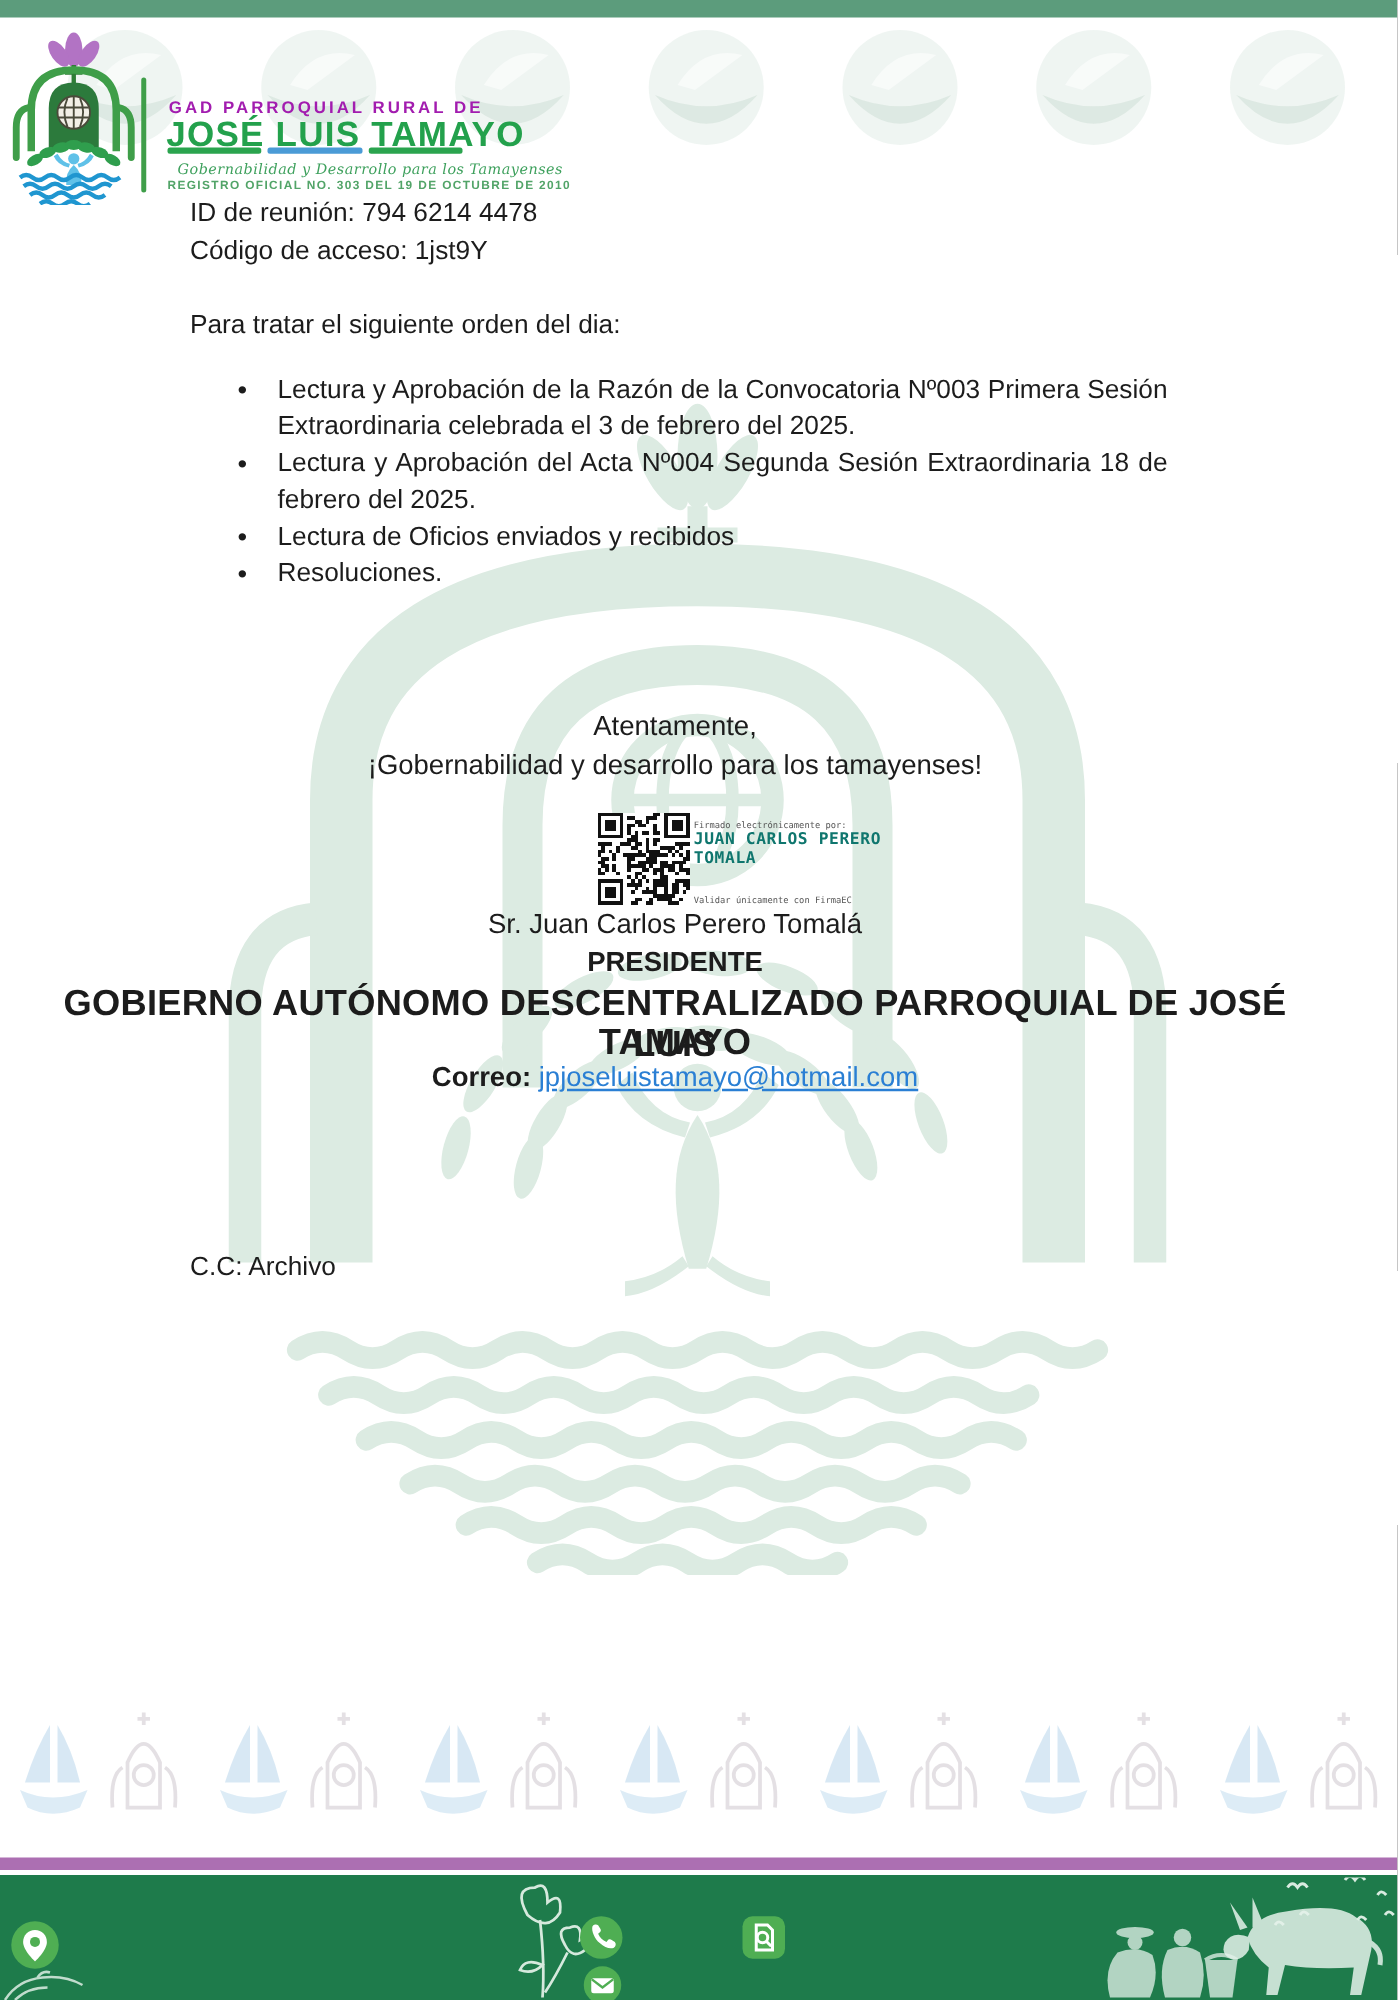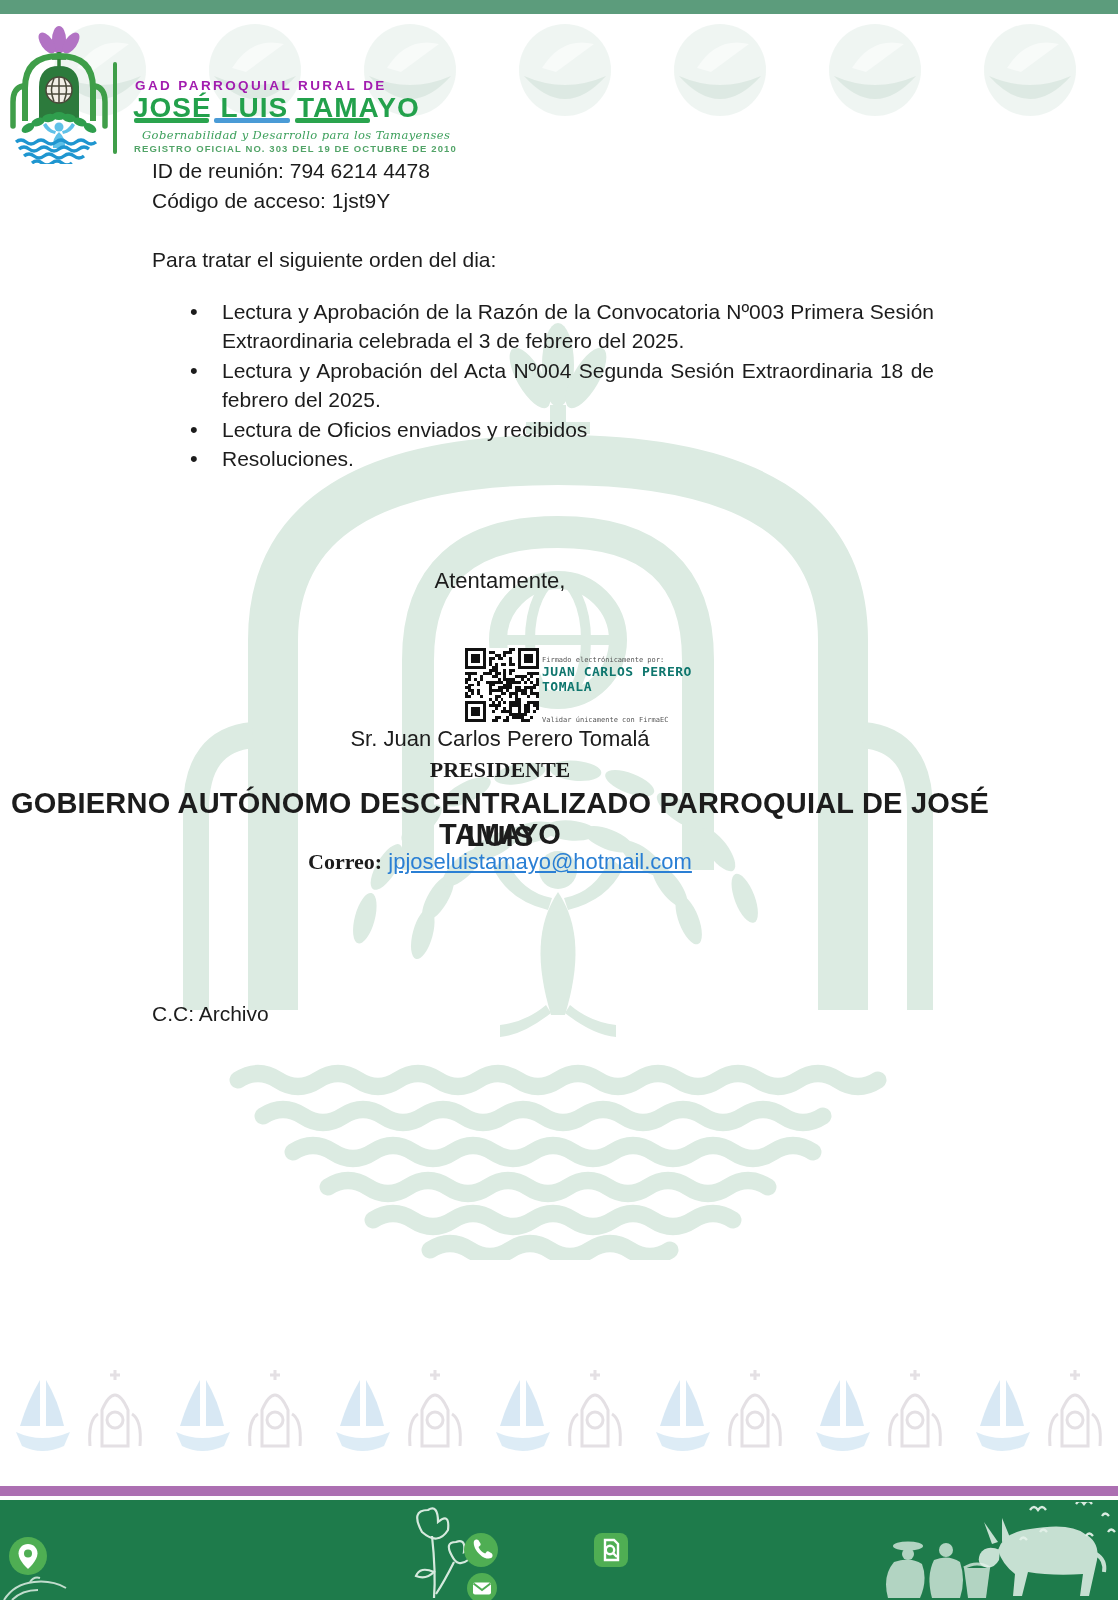--- a/index.html
+++ b/index.html
@@ -20,27 +20,27 @@
   .org-tagline{position:absolute;left:142px;top:128px;font-family:"DejaVu Serif",serif;font-style:italic;
                font-size:11.5px;color:#3da05c;letter-spacing:0.4px;}
   .org-registro{position:absolute;left:134px;top:143px;font-size:9.5px;letter-spacing:1.1px;color:#52a468;font-weight:600;}
 
   
   .bodyline{position:absolute;left:152px;font-size:21px;color:#1c1c1c;}
   ul.agenda{position:absolute;left:152px;top:297px;width:782px;margin:0;padding:0;list-style:none;}
   ul.agenda li{position:relative;padding-left:70px;line-height:29.4px;font-size:21px;text-align:justify;}
   ul.agenda li::before{content:"\2022";position:absolute;left:38px;font-size:22px;}
 
-  .cline{position:absolute;left:0;width:1000px;text-align:center;font-size:22px;}
-  .bold{font-weight:bold;font-family:Liberation Serif, serif;}
+  .cline{position:absolute;left:0;width:1000px;text-align:center;font-size:22px;padding-left:40px;}
+  .bold{font-weight:bold;}
   .orgline{font-size:29px;font-weight:bold;letter-spacing:0.2px;}
   .email-link{color:#2a7fd4;text-decoration:underline;}
 
   
-  .sig-row{position:absolute;left:465px;top:646px;display:flex;align-items:center;}
+  .sig-row{position:absolute;left:478px;top:646px;display:flex;align-items:flex-end;}
   .sig-text{margin-left:3px;padding-top:10px;text-align:left;}
   .sig-t{font-family:"DejaVu Sans Mono",monospace;font-size:7px;color:#555;}
   .sig-name{font-family:"DejaVu Sans Mono",monospace;font-size:13px;font-weight:bold;color:#0f766e;
             width:172px;line-height:15px;letter-spacing:0.5px;}
 
   
   .wm-big{position:absolute;left:168px;top:310px;width:780px;height:950px;}
   .wm-row{position:absolute;left:0;width:1118px;pointer-events:none;}
 
   
@@ -303,20 +303,21 @@
   <div class="bodyline" style="top:248px;">Para tratar el siguiente orden del dia:</div>
 
   <ul class="agenda">
     <li>Lectura y Aprobación de la Razón de la Convocatoria Nº003 Primera Sesión Extraordinaria celebrada el 3 de febrero del 2025.</li>
     <li>Lectura y Aprobación del Acta Nº004 Segunda Sesión Extraordinaria 18 de febrero del 2025.</li>
     <li>Lectura de Oficios enviados y recibidos</li>
     <li>Resoluciones.</li>
   </ul>
 
   <div class="cline" style="top:568px;">Atentamente,</div>
+  <div class="cline" style="top:599px;">¡Gobernabilidad y desarrollo para los tamayenses!</div>
 
   <div class="sig-row">
     <svg id="qr" width="74" height="74" viewBox="0 0 25 25" shape-rendering="crispEdges">
         <rect x="0" y="0" width="25" height="25" fill="#fff"></rect>
         <rect x="15" y="0" width="1" height="1" fill="#111"></rect>
         <rect x="16" y="0" width="1" height="1" fill="#111"></rect>
         <rect x="8" y="1" width="1" height="1" fill="#111"></rect>
         <rect x="9" y="1" width="1" height="1" fill="#111"></rect>
         <rect x="13" y="1" width="1" height="1" fill="#111"></rect>
         <rect x="14" y="1" width="1" height="1" fill="#111"></rect>

